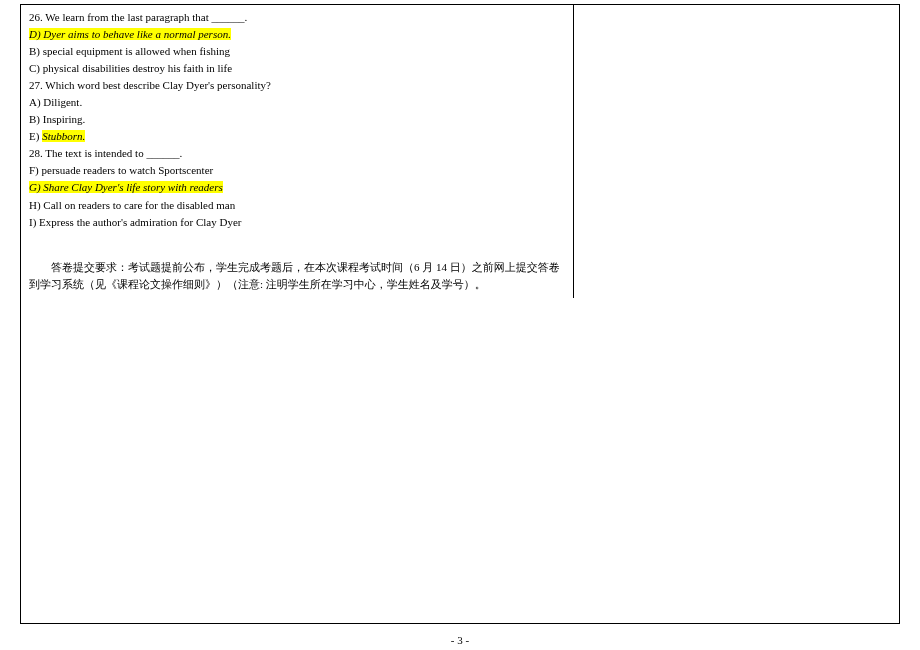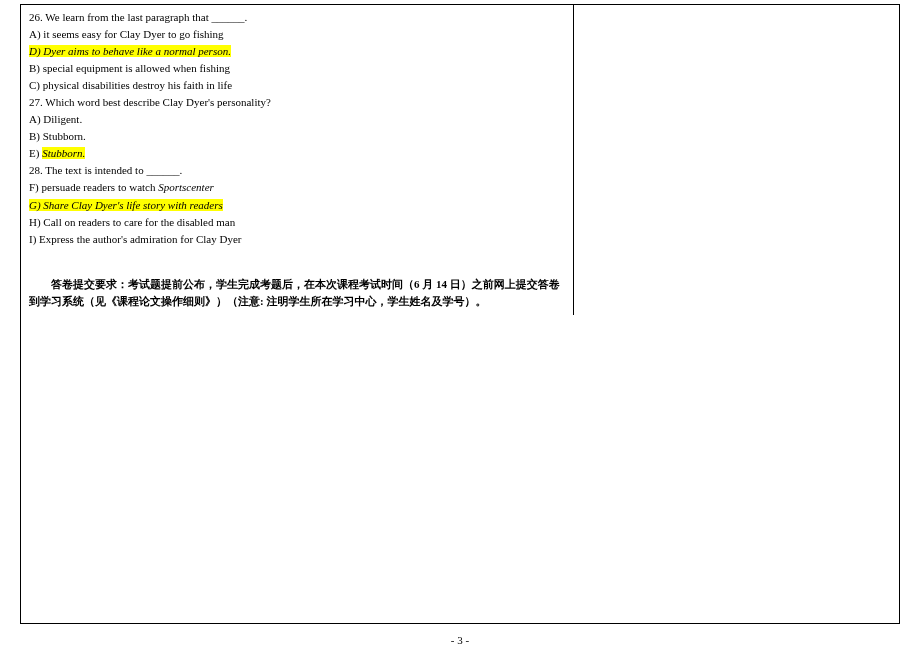--- a/index.html
+++ b/index.html
@@ -34,55 +34,52 @@
     }
     .question-line {
       line-height: 1.55;
       font-size: 11px;
     }
     .highlight {
       background-color: #ffff00;
       font-style: italic;
     }
     .italic {
-      font-style: italic;
       margin-top: 15px;
     }
     .instructions {
       margin-top: 28px;
       font-size: 11px;
       line-height: 1.6;
       text-indent: 2em;
       font-family: "SimSun", "宋体", serif;
-      font-weight: bold;
     }
     .page-number {
       position: absolute;
       bottom: 4px;
       left: 0;
       right: 0;
       text-align: center;
       font-size: 11px;
     }
   </style>
 </head>
 <body>
 
 <div class="page-container">
   <div class="column-left">
 
     <div class="question-line">26. We learn from the last paragraph that  ______.</div>
-    <div class="question-line">A) it seems easy for Clay Dyer to go fishing</div>
     <div class="question-line"><span class="highlight">D) Dyer aims to behave like a normal person.</span></div>
     <div class="question-line">B) special equipment is allowed when fishing</div>
     <div class="question-line">C) physical disabilities destroy his faith in life</div>
 
     <div class="question-line">27. Which word best describe Clay Dyer's personality?</div>
     <div class="question-line">A) Diligent.</div>
-    <div class="question-line">B) Stubborn.</div>
+    <div class="question-line">B) Inspiring.</div>
     <div class="question-line">E) <span class="highlight">Stubborn.</span></div>
 
     <div class="question-line">28. The text is intended to  ______.</div>
     <div class="question-line"><span>F) persuade readers to watch </span><span class="italic">Sportscenter</span></div>
     <div class="question-line"><span class="highlight">G) Share Clay Dyer's life story with readers</span></div>
     <div class="question-line">H) Call on readers to care for the disabled man</div>
     <div class="question-line">I) Express the author's admiration for Clay Dyer</div>
 
     <div class="instructions">答卷提交要求：考试题提前公布，学生完成考题后，在本次课程考试时间（6 月 14 日）之前网上提交答卷到学习系统（见《课程论文操作细则》）（注意: 注明学生所在学习中心，学生姓名及学号）。</div>
   </div>

